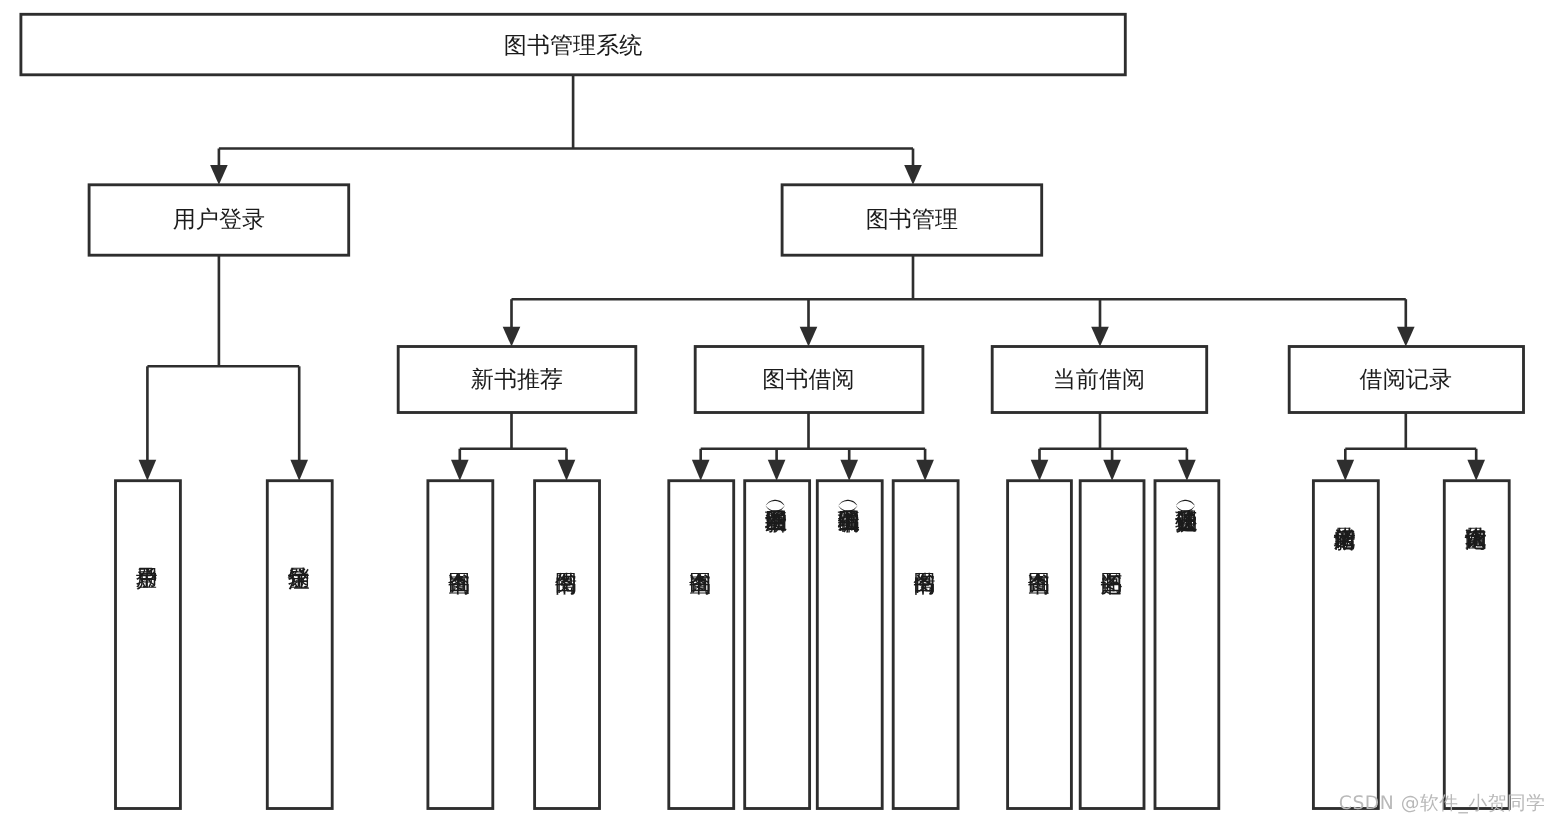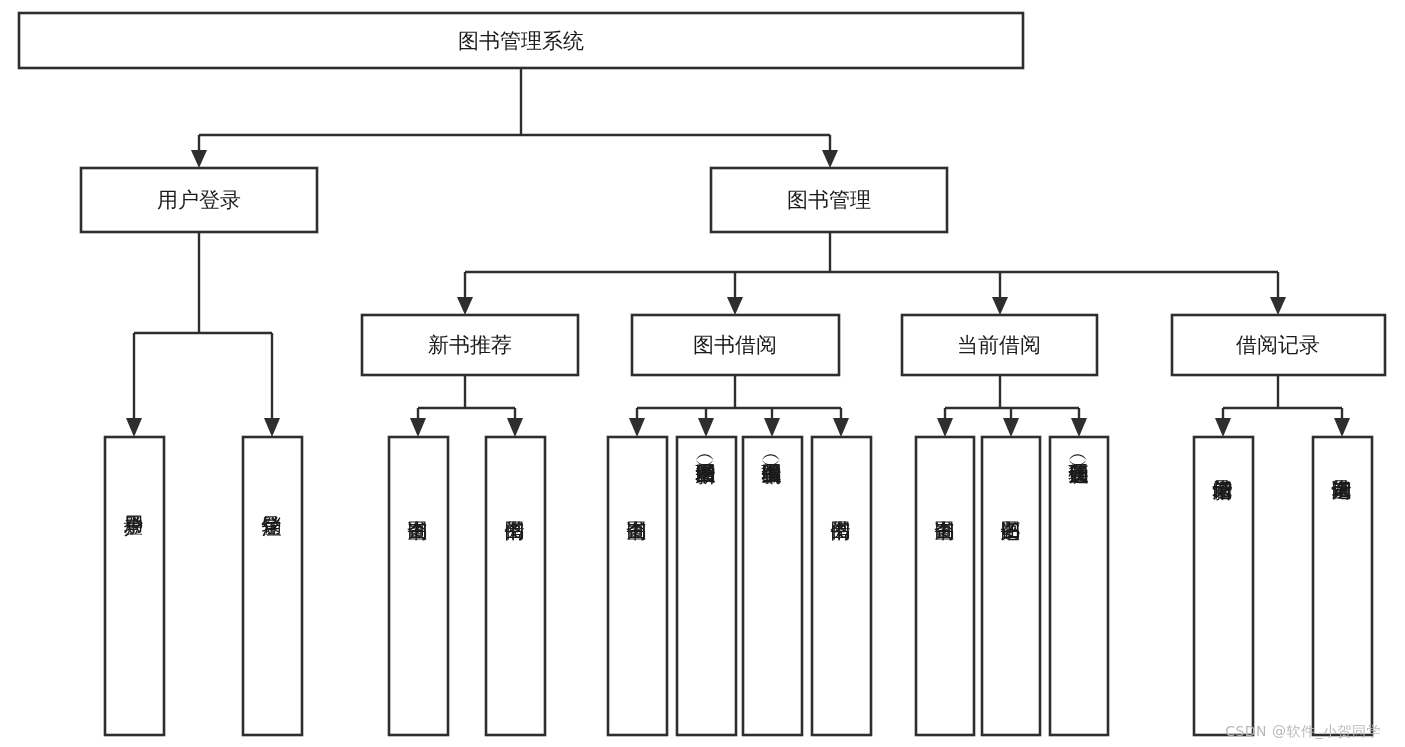--- a/index.html
+++ b/index.html
@@ -41,24 +41,24 @@
     stroke: #2e2e2e;
     stroke-width: 2.4;
     fill: none;
   }
   .arrow-head {
     fill: #2e2e2e;
     stroke: none;
   }
   .watermark {
     position: absolute;
-    right: 24px;
+    right: 0;
     bottom: 6px;
     font-family: "DejaVu Sans", "Liberation Sans", sans-serif;
-    font-size: 14px;
+    font-size: 17px;
     color: #b9b9b9;
     white-space: nowrap;
     letter-spacing: 0.5px;
     text-align: center;
   }
 </style>
 </head>
 <body>
 
 <div id="diagram-root">

